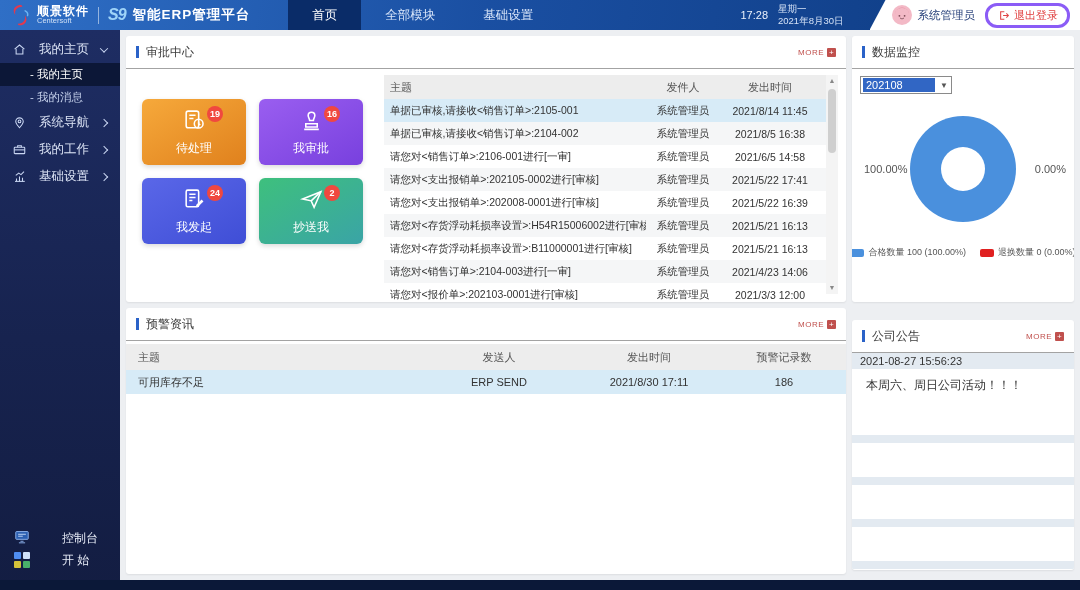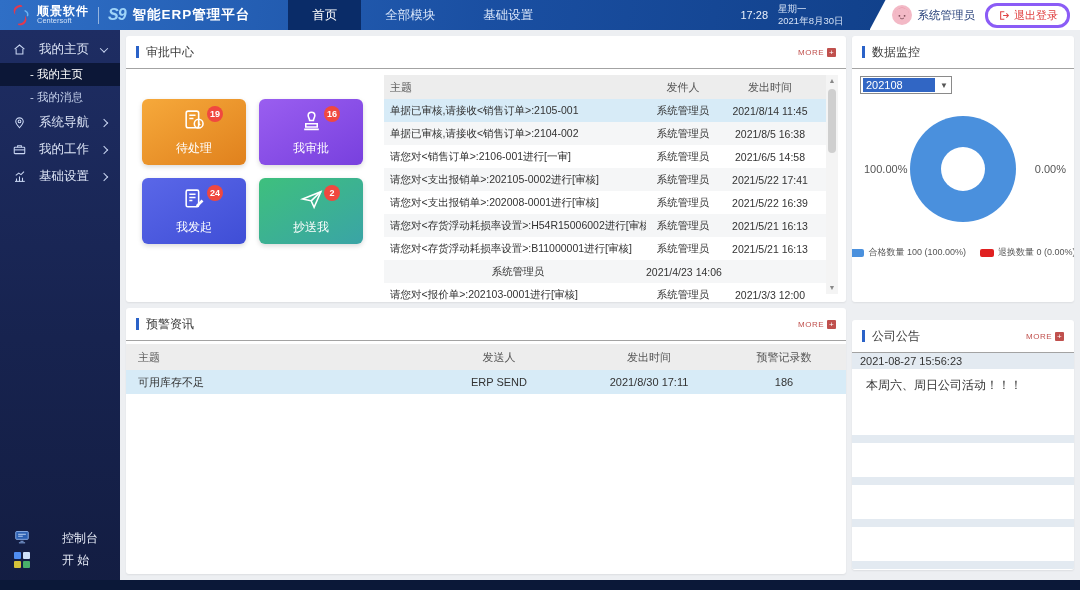--- a/index.html
+++ b/index.html
@@ -316,20 +316,21 @@
                   <span class="c-subject">请您对&lt;存货浮动耗损率设置&gt;:H54R15006002进行[审核]</span>
                   <span class="c-sender">系统管理员</span>
                   <span class="c-time">2021/5/21 16:13</span>
                 </div>
                 <div class="arow">
                   <span class="c-subject">请您对&lt;存货浮动耗损率设置&gt;:B11000001进行[审核]</span>
                   <span class="c-sender">系统管理员</span>
                   <span class="c-time">2021/5/21 16:13</span>
                 </div>
                 <div class="arow alt">
+                  <span class="c-subject">请您对&lt;销售订单&gt;:2104-003进行[一审]</span>
                   <span class="c-sender">系统管理员</span>
                   <span class="c-time">2021/4/23 14:06</span>
                 </div>
                 <div class="arow">
                   <span class="c-subject">请您对&lt;报价单&gt;:202103-0001进行[审核]</span>
                   <span class="c-sender">系统管理员</span>
                   <span class="c-time">2021/3/3 12:00</span>
                 </div>
               </div>
             <div class="scrollbar">

